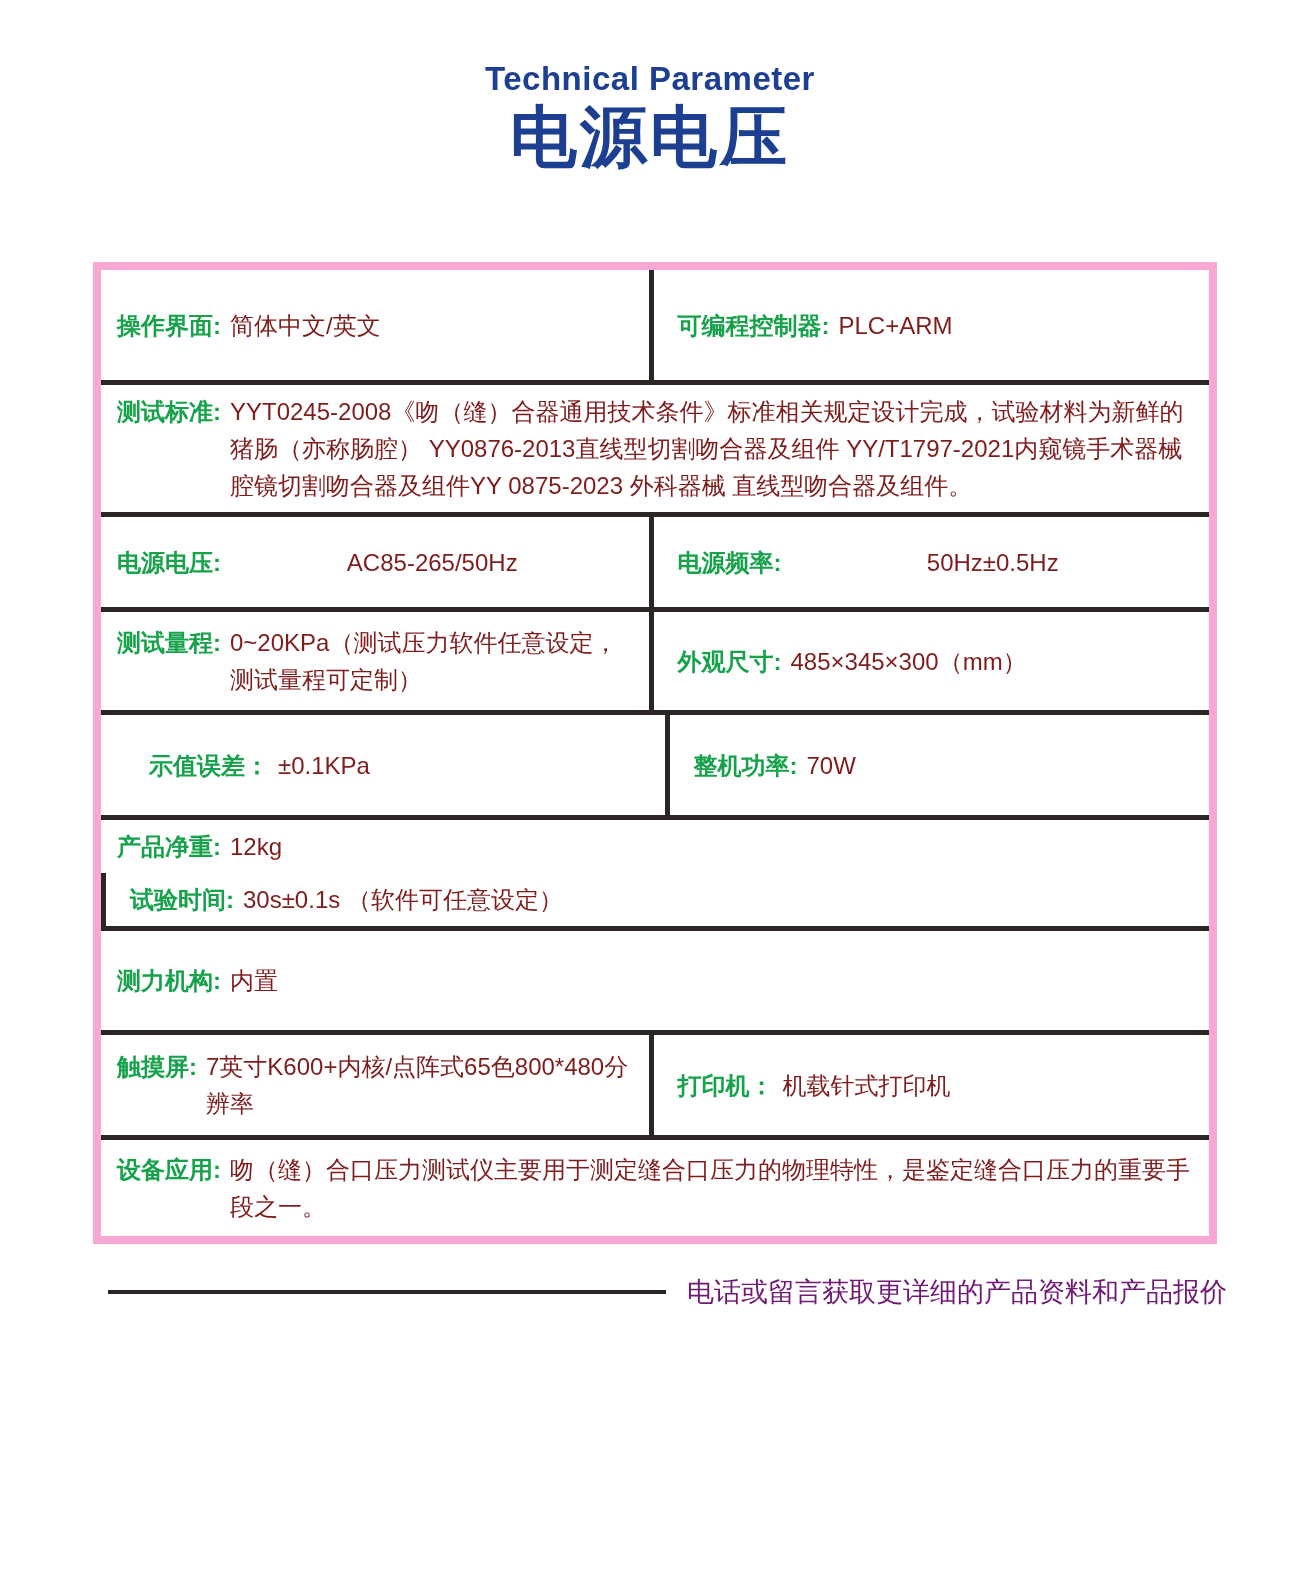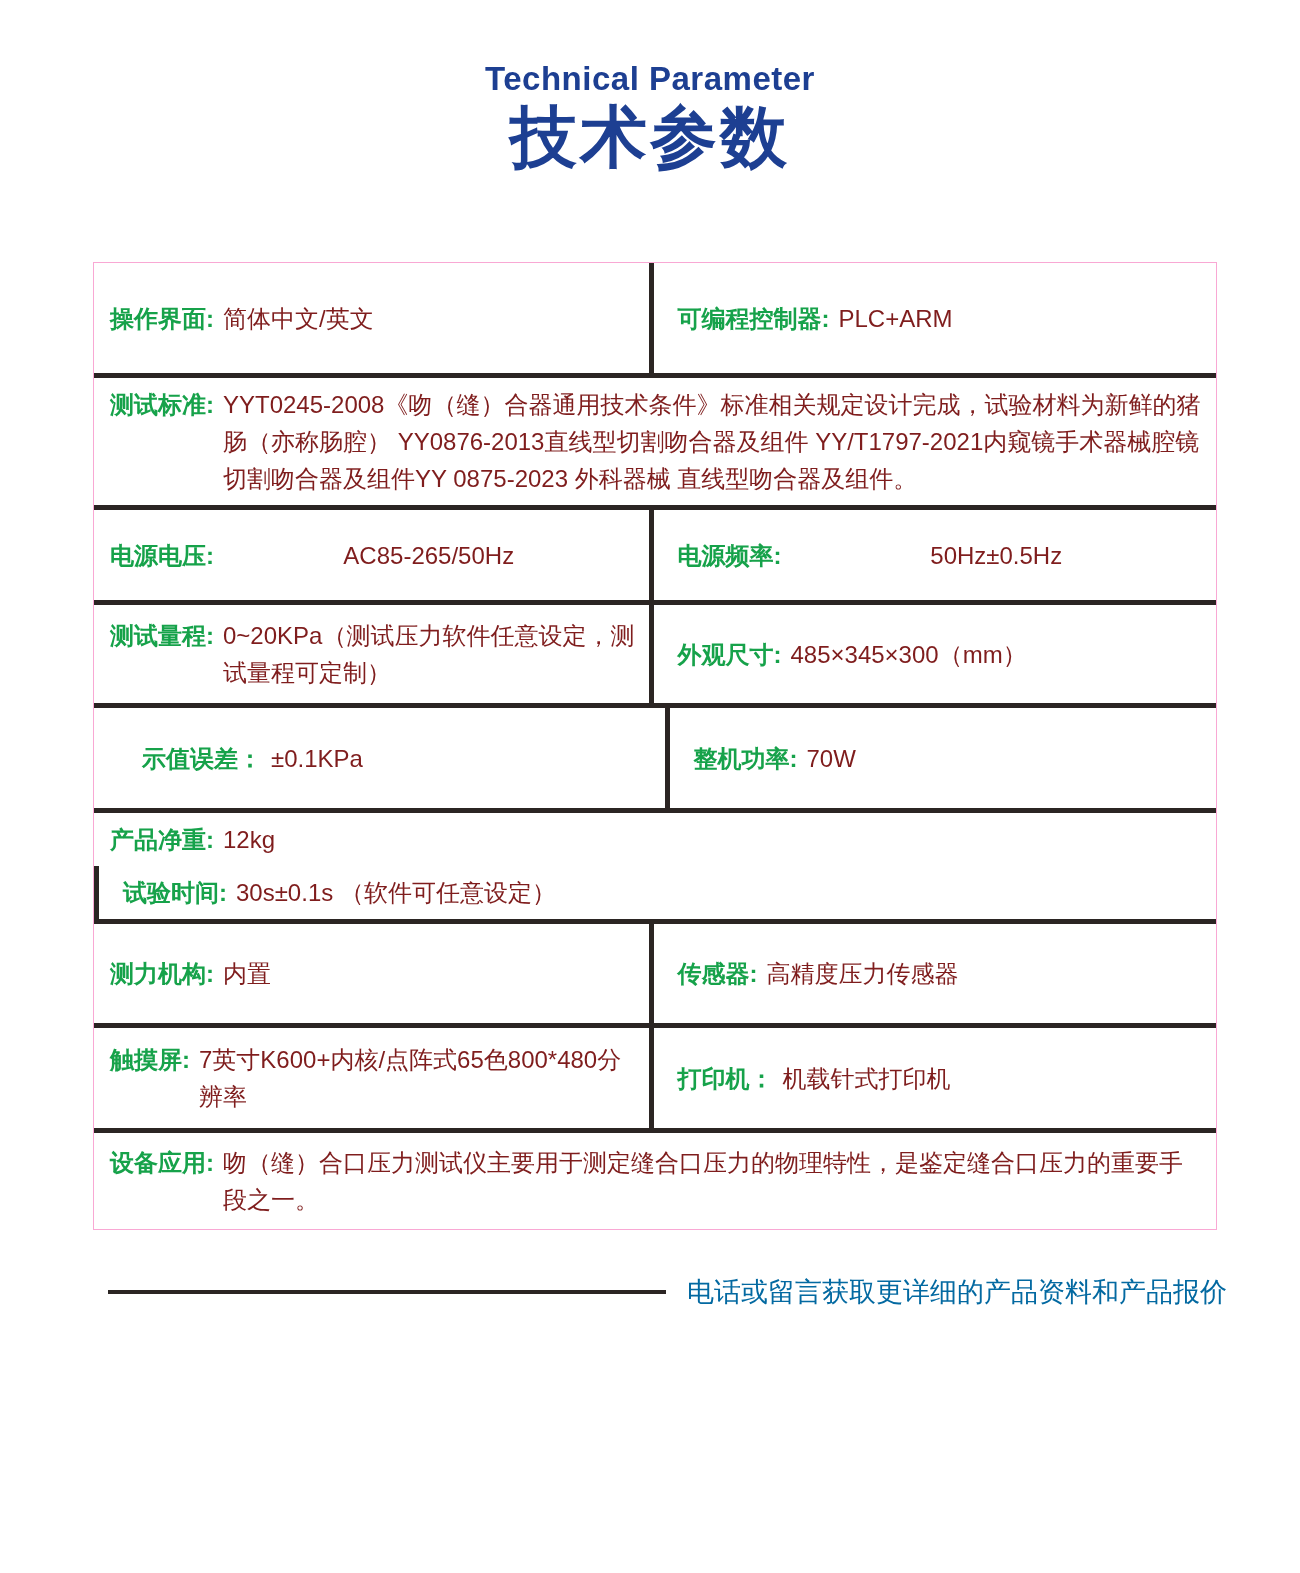--- a/index.html
+++ b/index.html
@@ -13,21 +13,21 @@
     position:absolute;top:60px;left:0;width:100%;text-align:center;
     font-size:33px;font-weight:bold;color:#1d3f92;letter-spacing:0.5px;
   }
   .header-zh{
     position:absolute;top:92px;left:0;width:100%;text-align:center;
     font-size:67px;font-weight:bold;color:#1d3f92;letter-spacing:3px;
   }
   
   .spec-table{
     position:absolute;left:93px;top:262px;width:1124px;
-    border:1px solid #f9a8d4;box-sizing:border-box;background:#ffffff;
+    border:8px solid #f9a8d4;box-sizing:border-box;background:#ffffff;
   }
   .row{display:flex;border-top:5px solid #2b2523;}
   .row:first-child{border-top:none;}
   .row:nth-child(1){min-height:110px;}
   .row:nth-child(2){min-height:115px;}
   .row:nth-child(3){min-height:90px;text-align:center;}
   .row:nth-child(4){min-height:98px;}
   .row:nth-child(5){min-height:100px;padding-left:32px;}
   .row:nth-child(6){min-height:103px;flex-direction:column;}
   .row:nth-child(7){min-height:99px;}
@@ -47,28 +47,28 @@
   .value{
     color:#7f1d1d;font-size:24px;line-height:37px;flex:1 1 auto;min-width:0;
   }
   
   .footer-line{
     position:absolute;left:108px;top:1290px;width:558px;height:4px;
     background:#2b2523;
   }
   .footer-text{
     position:absolute;left:687px;top:1274px;width:560px;
-    font-size:27px;color:#0369a1;line-height:36px;white-space:nowrap;
+    font-size:27px;color:#701a75;line-height:36px;white-space:nowrap;
   }
 </style>
 </head>
 <body>
 
 <div class="header-en">Technical Parameter</div>
-<div class="header-zh">技术参数</div>
+<div class="header-zh">电源电压</div>
 
 <div class="spec-table">
 
   <div class="row">
     <div class="cell">
       <div class="pair">
         <span class="label">操作界面:</span>
         <span class="value">简体中文/英文</span>
       </div>
     </div>
@@ -149,26 +149,20 @@
     </div>
   </div>
 
   <div class="row">
     <div class="cell">
       <div class="pair">
         <span class="label">测力机构:</span>
         <span class="value">内置</span>
       </div>
     </div>
-    <div class="cell right">
-      <div class="pair">
-        <span class="label">传感器:</span>
-        <span class="value">高精度压力传感器</span>
-      </div>
-    </div>
   </div>
 
   <div class="row">
     <div class="cell">
       <div class="pair">
         <span class="label">触摸屏:</span>
         <span class="value">7英寸K600+内核/点阵式65色800*480分辨率</span>
       </div>
     </div>
     <div class="cell right">

